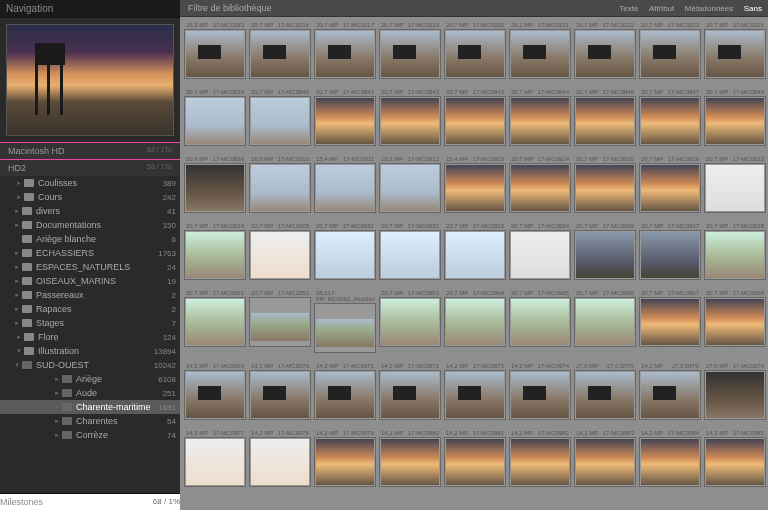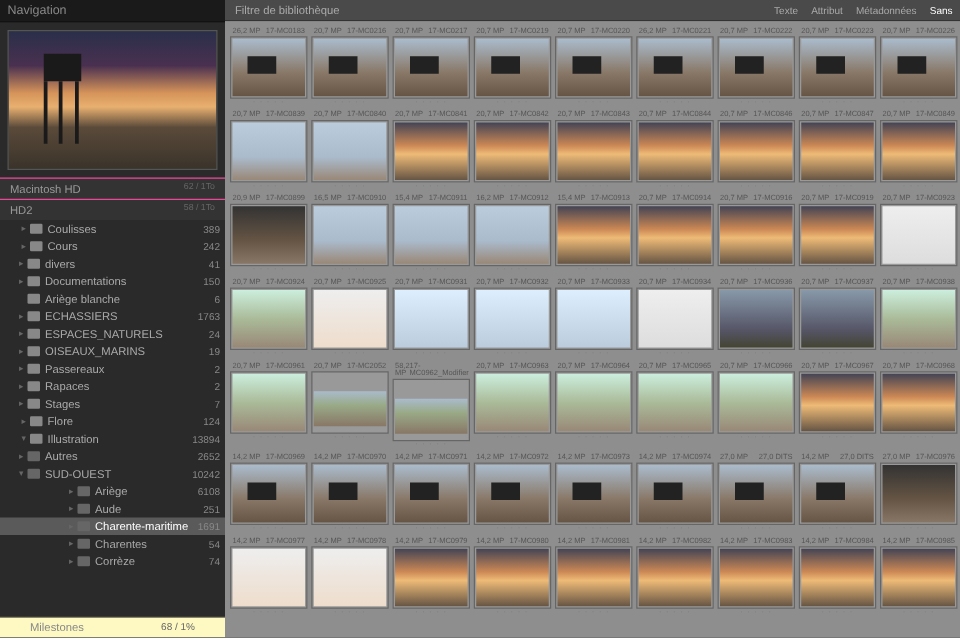--- a/index.html
+++ b/index.html
@@ -42,21 +42,21 @@
 .thumb .tc.sign{background:linear-gradient(180deg,#eee 0%,#ddd 100%)}
 .thumb .tc.church{background:linear-gradient(180deg,#89a 0%,#556 70%,#443 100%)}
 .thumb .tc.statue{background:linear-gradient(180deg,#def 0%,#cde 50%,#bcd 100%)}
 .thumb .tc.pier{background:linear-gradient(180deg,#abc 0%,#876 60%,#654 100%);position:relative}
 .thumb .tc.pier::after{content:'';position:absolute;left:20%;top:30%;width:40%;height:30%;background:#222}
 .thumb .tc.land{background:linear-gradient(180deg,#ced 0%,#ab9 50%,#987 100%)}
 .thumb .tc.pano{background:linear-gradient(180deg,#abc 0%,#9a8 40%,#876 100%);height:28px;margin-top:10px}
 .thumb .tc.light{background:linear-gradient(180deg,#eee 0%,#edc 100%)}
 .meta{display:flex;justify-content:space-between;font-size:6px;color:#555;padding:1px 2px}
 .dots{text-align:center;font-size:6px;color:#777;letter-spacing:1px}
-.bottom-panel{background:#fef9c3;color:#888;font-size:9px;padding:3px 24px;border-top:1px solid #111;display:flex}
+.bottom-panel{background:#ffffff;color:#888;font-size:9px;padding:3px 0;border-top:1px solid #111;display:flex}
 .bottom-panel .count{margin-left:auto;font-size:8px;color:#666}
 ::-webkit-scrollbar{width:8px;height:8px}
 ::-webkit-scrollbar-track{background:#222}
 ::-webkit-scrollbar-thumb{background:#555;border-radius:4px}
 </style>
 </head>
 <body>
 
 <div class="sidebar">
   <div class="panel-header">
@@ -155,26 +155,20 @@
         <span class="arrow">▸</span>
         <span class="icon"></span>
         <span class="name">Flore</span>
         <span class="count">124</span>
       </div>
       <div class="folder depth1">
         <span class="arrow">▾</span>
         <span class="icon"></span>
         <span class="name">Illustration</span>
         <span class="count">13894</span>
-      </div>
-      <div class="folder depth2">
-        <span class="arrow">▸</span>
-        <span class="icon camera"></span>
-        <span class="name">Autres</span>
-        <span class="count">2652</span>
       </div>
       <div class="folder depth2">
         <span class="arrow">▾</span>
         <span class="icon camera"></span>
         <span class="name">SUD-OUEST</span>
         <span class="count">10242</span>
       </div>
       <div class="folder depth3">
         <span class="arrow">▸</span>
         <span class="icon camera"></span>

